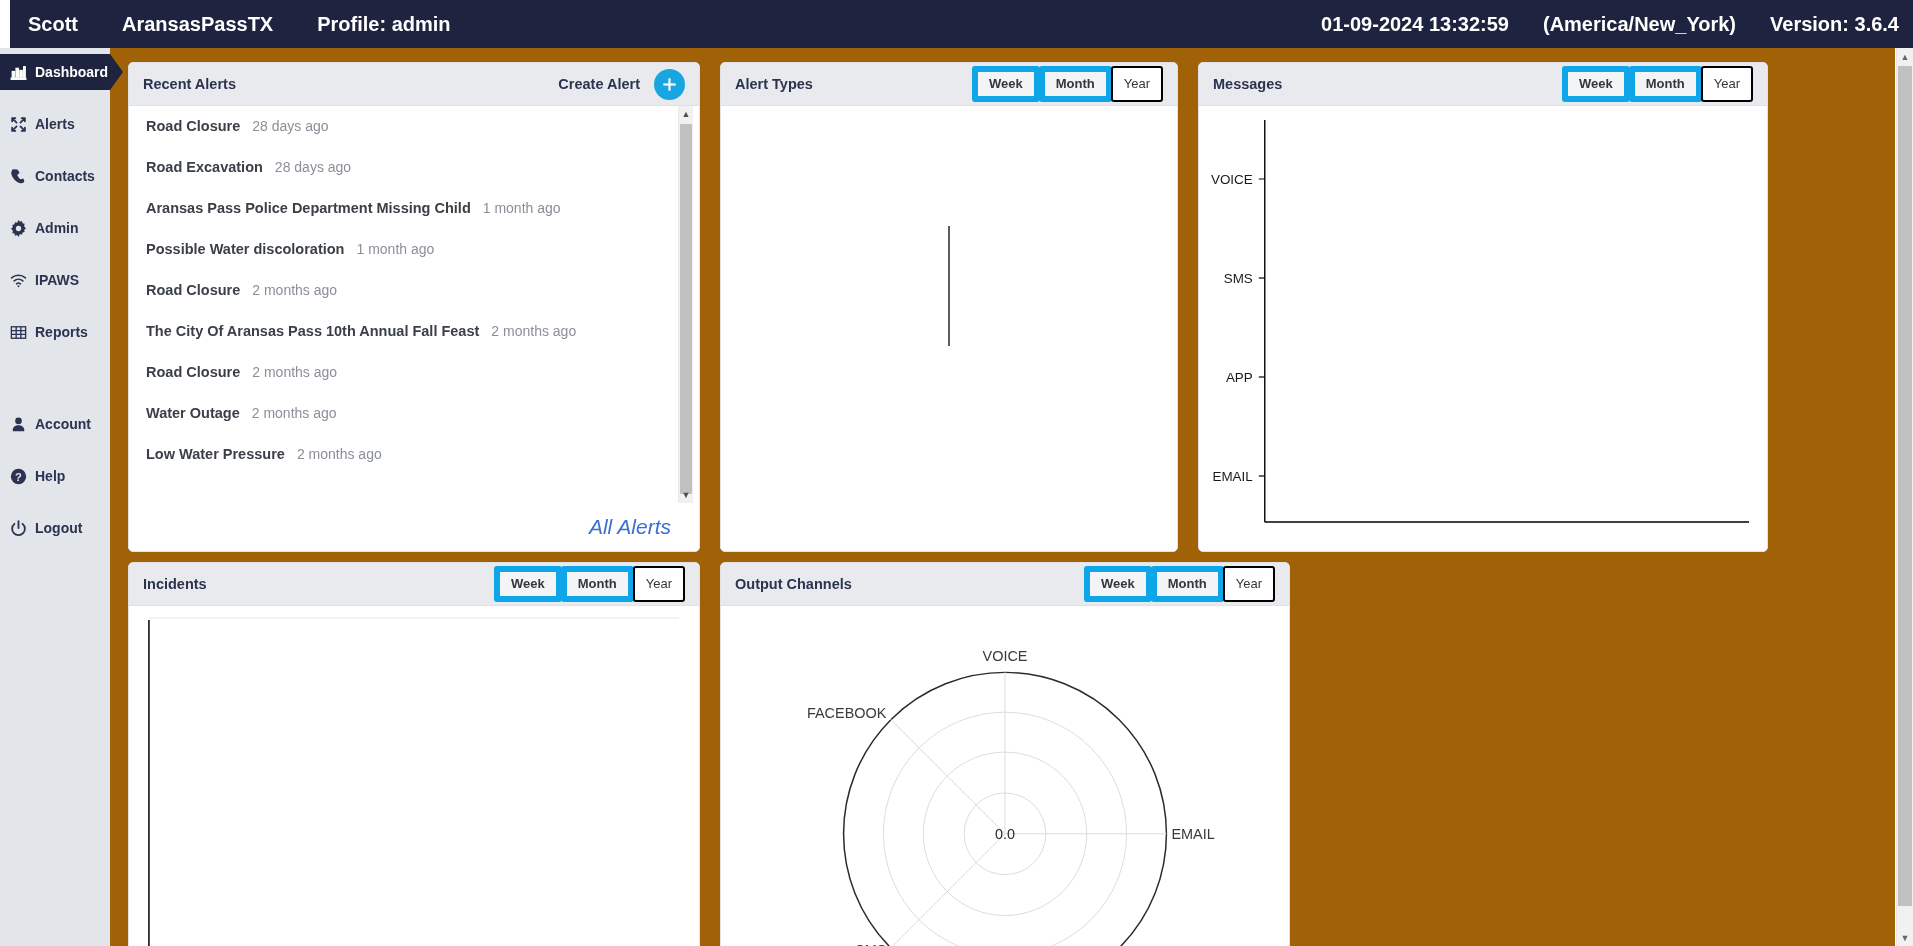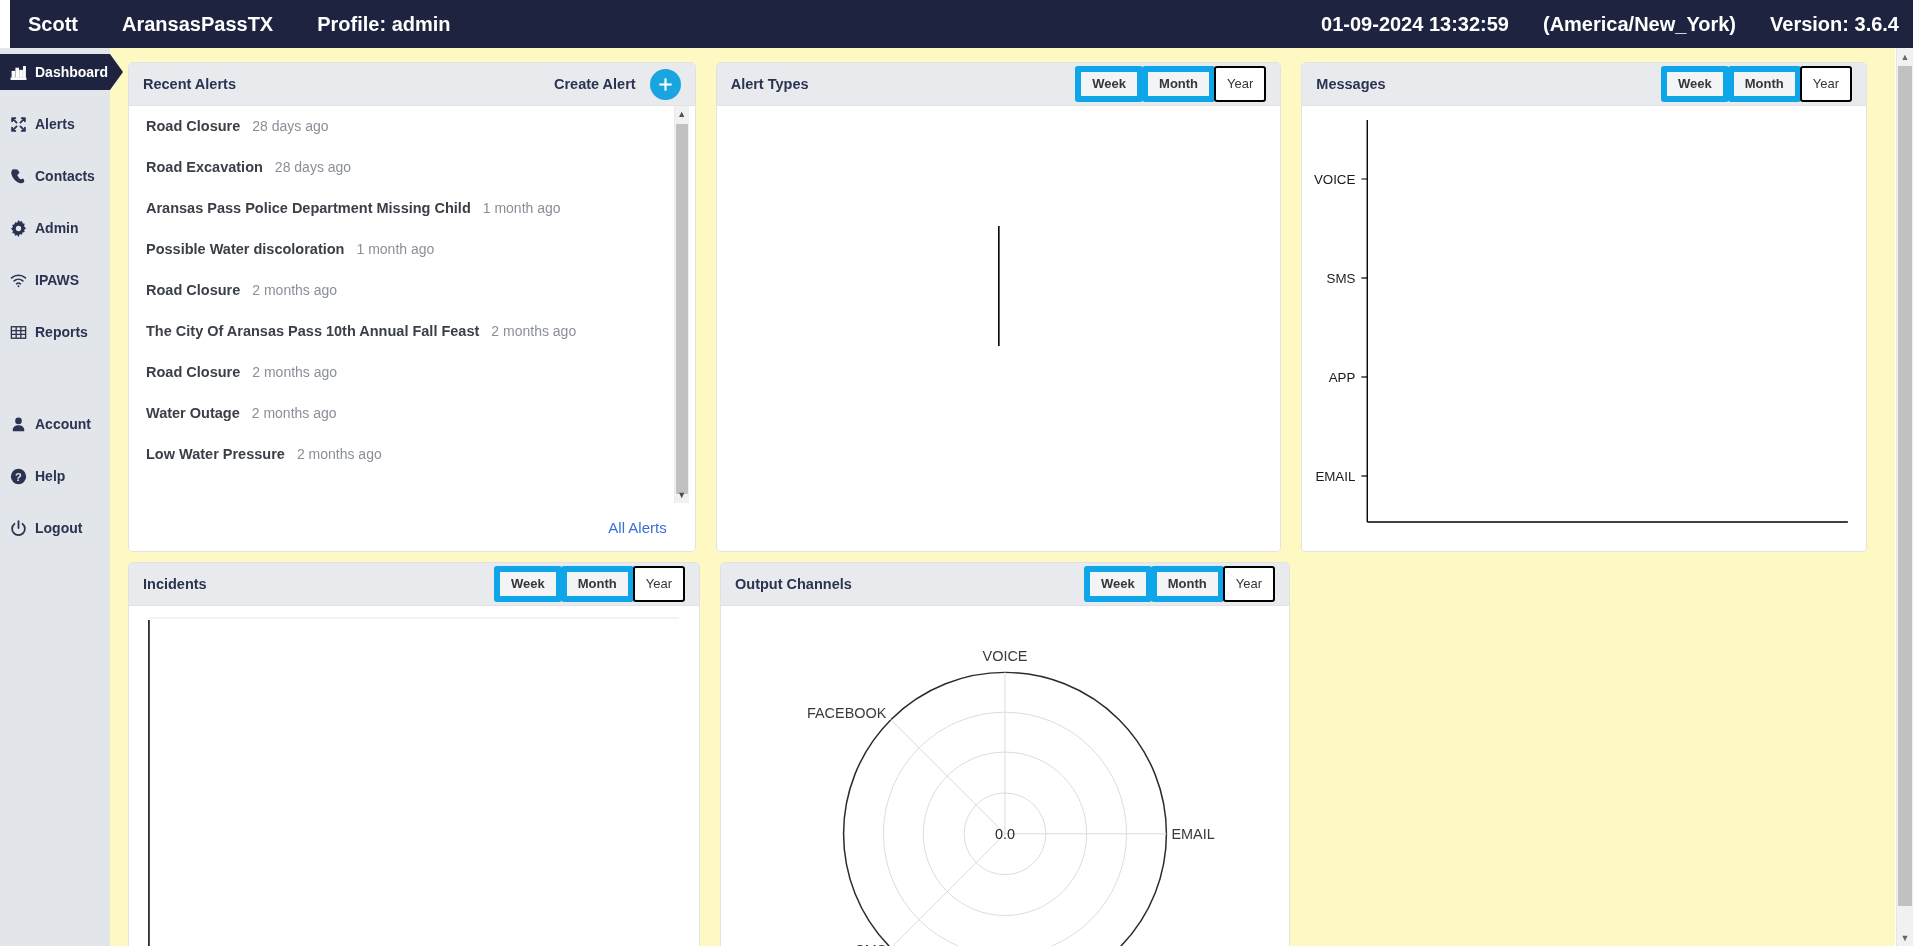--- a/index.html
+++ b/index.html
@@ -63,22 +63,22 @@
     border-top: 18px solid transparent;
     border-bottom: 18px solid transparent;
     border-left: 13px solid #1e2440;
   }
   .side-gap { height: 34px; }
 
   
   #main {
     position: absolute; top: 48px; left: 110px;
     width: 1785px; height: 898px;
-    background: #fef9c3;
-    padding: 14px 28px 0 18px;
+    background: #a16207;
+    padding: 14px 16px 0 18px;
     overflow: hidden;
   }
   .row { display: flex; gap: 20px; }
   .row.r1 { height: 490px; }
   .row.r2 { margin-top: 10px; height: 390px; }
 
   .panel {
     background: #ffffff;
     border: 1px solid #dfe2e6;
     border-radius: 5px;
@@ -173,21 +173,21 @@
   .vscroll .arr.up { top: 0; }
   .vscroll .arr.dn { bottom: 0; }
 
   .all-alerts-wrap {
     position: absolute; bottom: 0; left: 0; right: 0;
     height: 48px;
     display: flex; align-items: center; justify-content: flex-end;
     padding-right: 28px;
   }
   .all-alerts {
-    font-size: 15px; color: #3b6fd4; cursor: pointer;
+    font-size: 21px; font-style: italic; color: #3b6fd4; cursor: pointer;
   }
 
   
   .chart-area { position: absolute; inset: 0; }
   .chart-area svg { display: block; width: 100%; height: 100%; }
 
   
   #pagescroll {
     position: absolute; top: 48px; right: 0;
     width: 17px; height: 898px;
@@ -393,21 +393,21 @@
           <div class="thumb"></div>
           <div class="arr dn">▼</div>
         </div>
 
         <div class="all-alerts-wrap">
           <span class="all-alerts">All Alerts</span>
         </div>
       </div>
     </section>
 
-    <section class="panel" style="width:570px">
+    <section class="panel" style="width:458px">
       <div class="p-head">
         <span class="p-title">Alert Types</span>
         <div class="p-head-right">
           <div class="seg">
             <button>Week</button>
             <button>Month</button>
             <button class="sel">Year</button>
           </div>
         </div>
       </div>

